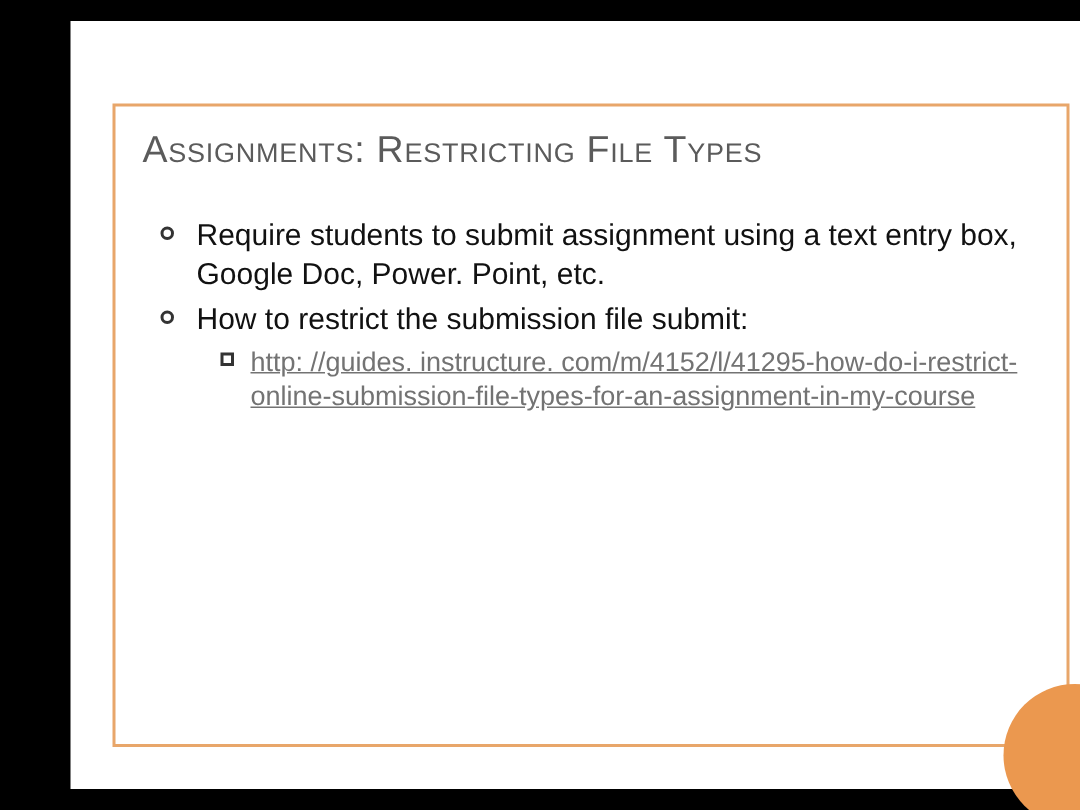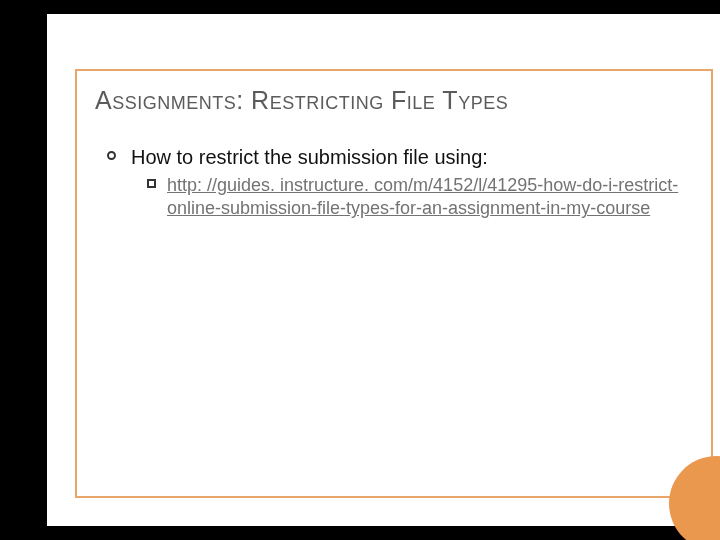--- a/index.html
+++ b/index.html
@@ -114,21 +114,24 @@
 
 <div class="slide">
   <div class="inner-border"></div>
   <div class="circle-decor"></div>
 
   <div class="title">Assignments: Restricting File Types</div>
 
   <div class="body">
     <ul class="level1">
       <li>
-        <span>How to restrict the submission file using:</span>
+        <span>Require students to submit assignment using a text entry box, Google Doc, Power. Point, etc.</span>
+      </li>
+      <li>
+        <span>How to restrict the submission file submit:</span>
         <ul class="level2">
           <li>
             <span class="link">http: //guides. instructure. com/m/4152/l/41295-how-do-i-restrict-online-submission-file-types-for-an-assignment-in-my-course</span>
           </li>
         </ul>
       </li>
     </ul>
   </div>
 </div>
 

